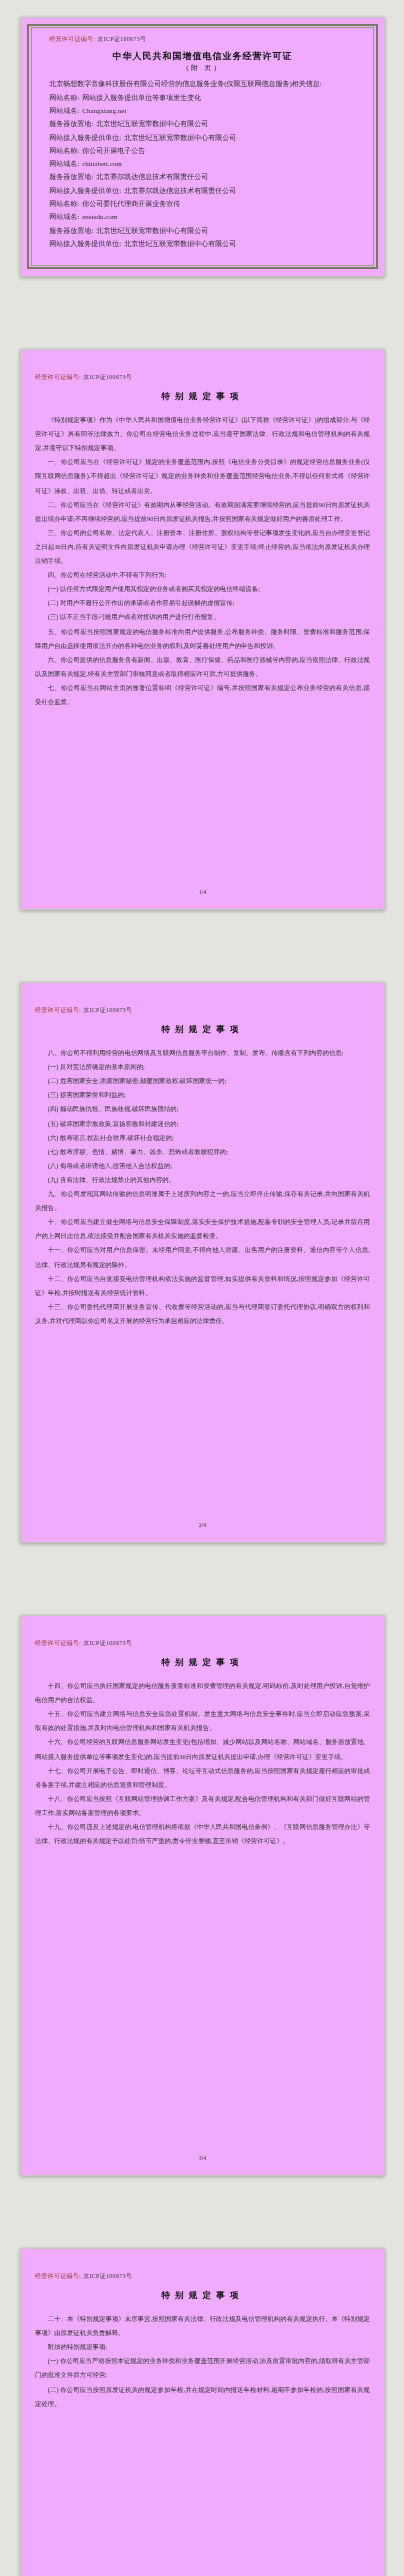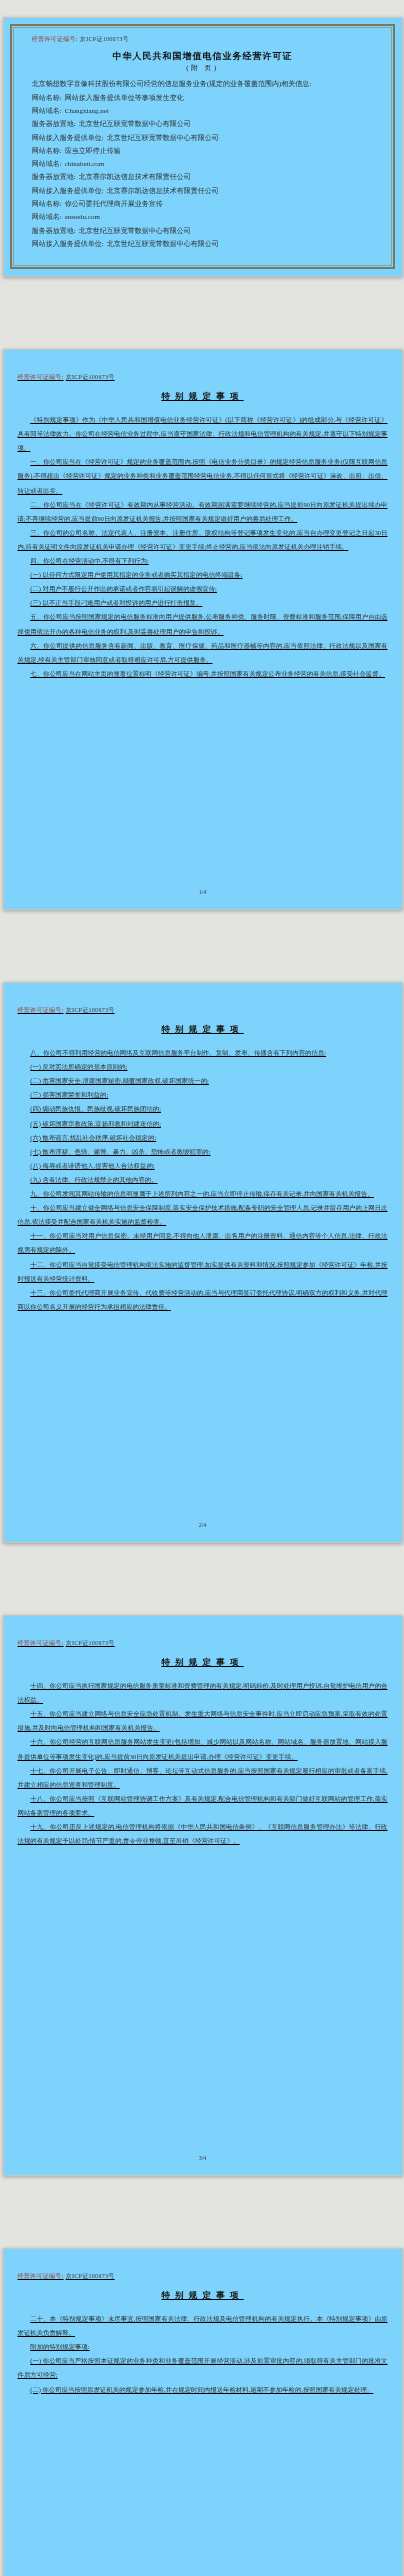--- a/index.html
+++ b/index.html
@@ -3,23 +3,23 @@
 <meta charset="utf-8">
 <style>
   html, body { margin: 0; padding: 0; }
   body {
     width: 405px;
     background: #e3e3e0;
     font-family: "Liberation Serif", "DejaVu Serif", serif;
     padding: 16.5px 0 67px 0;
   }
   .sheet {
-    width: 400px;
+    width: 365px;
     margin: 0 auto 72px auto;
-    background: #7dd3fc;
+    background: #f0abfc;
     border: 0.5px solid #c6c6c0;
     box-shadow: 0 1px 3.6px rgba(0,0,0,0.30);
     position: relative;
     box-sizing: border-box;
   }
   .sheet:last-child { margin-bottom: 0; }
 
   
   .cert { height: 260px; padding: 6.2px; }
   .cert-frame {
@@ -58,21 +58,21 @@
     line-height: 1.85;
     color: #2d2d2d;
     margin: 0 0 1px 0;
     text-align: justify;
   }
   .cert-row { font-size: 7px; line-height: 1.9; color: #2d2d2d; }
   .cert-label { color: #2d2d2d; }
   .cert-value { margin-left: 3.1px; }
 
   
-  .prov { height: 561px; padding: 23px 14px; text-decoration: underline; }
+  .prov { height: 561px; padding: 23px 14px; }
   .prov-title {
     text-align: center;
     font-size: 8.5px;
     font-weight: bold;
     letter-spacing: 5.2px;
     color: #161616;
     margin: 9.3px 0 10.3px 0;
   }
   .para {
     font-size: 6.4px;
@@ -100,29 +100,29 @@
 <div class="stack">
 
   <section class="sheet cert">
     <div class="cert-frame">
       <div class="cert-inner">
         <div class="page-header">
           <span class="num-label">经营许可证编号:</span><span class="num-value">京ICP证100673号</span>
         </div>
         <h1 class="cert-title">中华人民共和国增值电信业务经营许可证</h1>
         <div class="cert-subtitle">(附  页)</div>
-        <p class="cert-intro">北京畅想数字音像科技股份有限公司经营的信息服务业务(规定的业务覆盖范围内)相关信息:</p>
+        <p class="cert-intro">北京畅想数字音像科技股份有限公司经营的信息服务业务(仅限互联网信息服务)相关信息:</p>
 
         <div class="cert-rows">
           <div class="cert-row"><span class="cert-label">网站名称:</span><span class="cert-value">网站接入服务提供单位等事项发生变化</span></div>
           <div class="cert-row"><span class="cert-label">网站域名:</span><span class="cert-value">Changxiang.net</span></div>
           <div class="cert-row"><span class="cert-label">服务器放置地:</span><span class="cert-value">北京世纪互联宽带数据中心有限公司</span></div>
           <div class="cert-row"><span class="cert-label">网站接入服务提供单位:</span><span class="cert-value">北京世纪互联宽带数据中心有限公司</span></div>
 
-          <div class="cert-row"><span class="cert-label">网站名称:</span><span class="cert-value">应当立即停止传输</span></div>
+          <div class="cert-row"><span class="cert-label">网站名称:</span><span class="cert-value">你公司开展电子公告</span></div>
           <div class="cert-row"><span class="cert-label">网站域名:</span><span class="cert-value">chinabett.com</span></div>
           <div class="cert-row"><span class="cert-label">服务器放置地:</span><span class="cert-value">北京赛尔凯达信息技术有限责任公司</span></div>
           <div class="cert-row"><span class="cert-label">网站接入服务提供单位:</span><span class="cert-value">北京赛尔凯达信息技术有限责任公司</span></div>
 
           <div class="cert-row"><span class="cert-label">网站名称:</span><span class="cert-value">你公司委托代理商开展业务宣传</span></div>
           <div class="cert-row"><span class="cert-label">网站域名:</span><span class="cert-value">enstedu.com</span></div>
           <div class="cert-row"><span class="cert-label">服务器放置地:</span><span class="cert-value">北京世纪互联宽带数据中心有限公司</span></div>
           <div class="cert-row"><span class="cert-label">网站接入服务提供单位:</span><span class="cert-value">北京世纪互联宽带数据中心有限公司</span></div>
         </div>
       </div>

